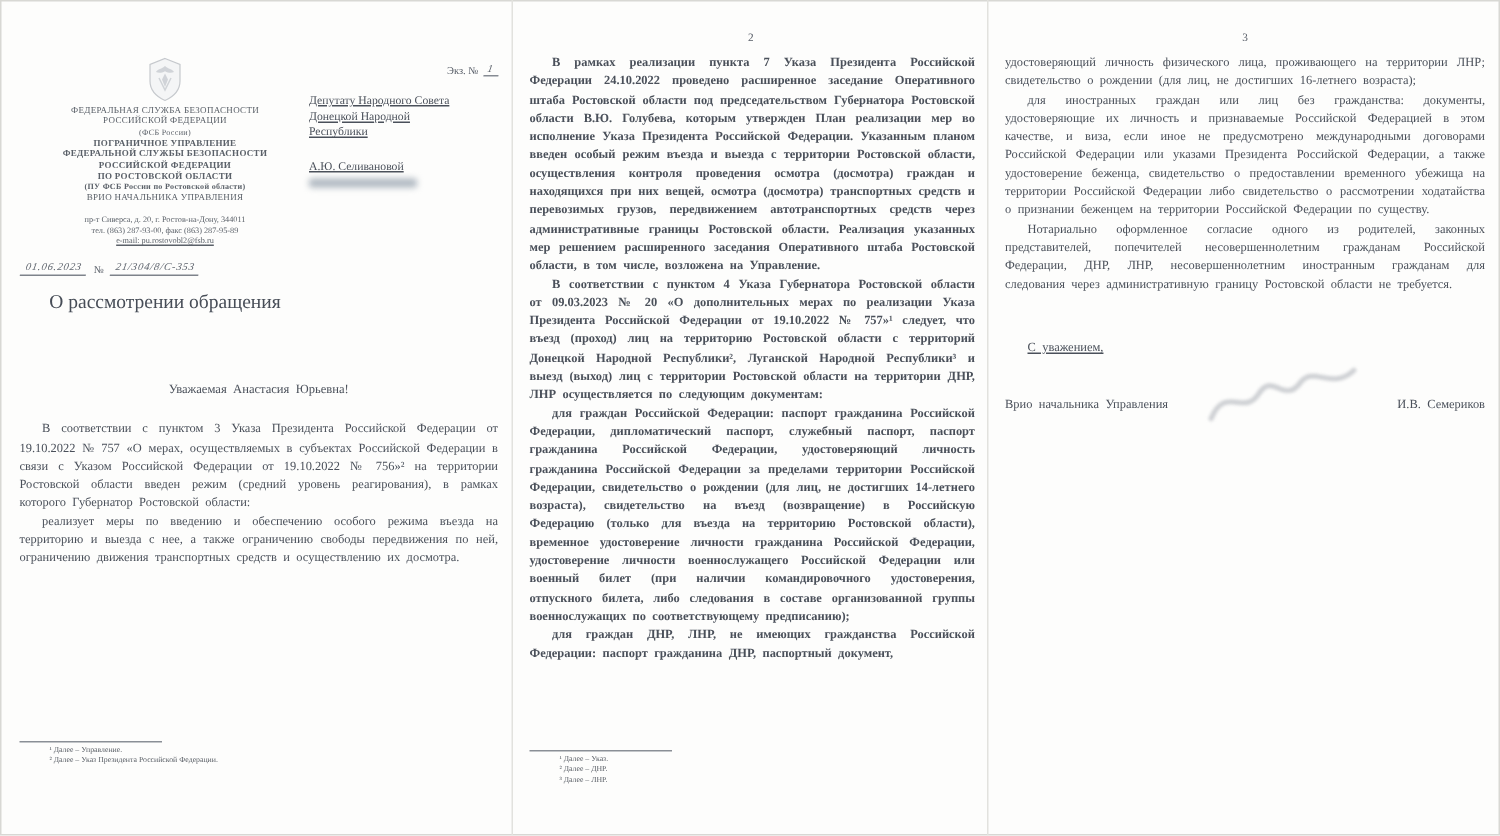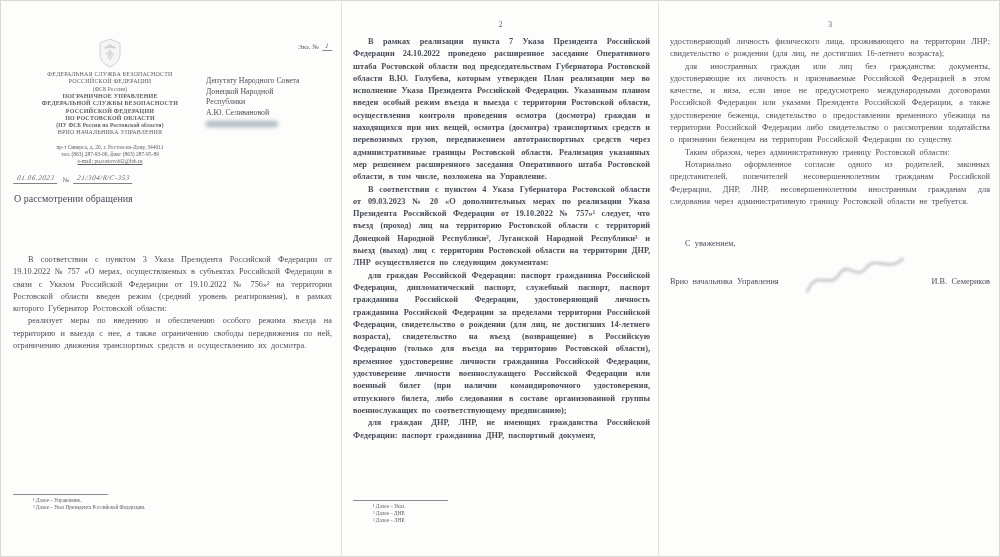--- a/index.html
+++ b/index.html
@@ -17,24 +17,24 @@
   .letterhead{position:absolute;left:14px;top:38px;width:192px;text-align:center;color:#5b6169;}
   .emblem{display:block;margin:0 auto 3px auto;opacity:.65;filter:blur(.3px);}
   .lh-line{font-size:6px;line-height:7.4px;letter-spacing:.2px;}
   .lh-small{font-size:5.4px;line-height:7px;}
   .lh-bold{font-weight:bold;}
   .contacts{margin-top:7px;font-size:5.5px;line-height:7.2px;color:#5b6169;}
   .email{text-decoration:underline;}
   .refline{margin-top:9px;font-size:7px;display:flex;align-items:flex-end;justify-content:flex-start;gap:5px;color:#565c66;}
   .hand{font-style:italic;transform:skewX(-10deg);letter-spacing:.6px;color:#60666f;}
   .u{border-bottom:.8px solid #7e838b;padding:0 3px 1px 3px;}
-  .subject{margin-top:9px;font-size:10px;text-align:left;color:#474d57;}
+  .subject{margin-top:9px;font-size:13px;text-align:center;color:#474d57;}
 
-  .addressee{position:absolute;left:206px;top:76px;width:130px;font-size:7.8px;line-height:10.6px;color:#4a505a;}
-  .addr-name{margin-top:0;}
+  .addressee{position:absolute;left:206px;top:62px;width:130px;font-size:7.8px;line-height:10.6px;color:#4a505a;text-decoration:underline;}
+  .addr-name{margin-top:12px;}
   .redacted{margin-top:3px;width:72px;height:6px;background:#aeb7c0;border-radius:2px;filter:blur(2px);}
   .exemplar{position:absolute;right:8px;top:42px;font-size:7px;color:#565c66;display:flex;gap:4px;align-items:flex-end;font-family:Liberation Serif, serif;}
   .exemplar .hand{border-bottom:.8px solid #868b93;padding:0 4px 0 2px;}
 
   
   .bodytext{position:absolute;font-size:8.3px;line-height:12.3px;text-align:justify;word-spacing:2.2px;color:#4a505a;}
   #p1 .bodytext{top:254px;left:13px;right:9px;}
   #p2 .bodytext{top:36px;left:11px;right:9px;font-weight:bold;}
   #p3 .bodytext{top:36px;left:11px;right:11px;}
   .bodytext p{margin:0;text-indent:15px;}
@@ -44,21 +44,21 @@
   .pagenum{position:absolute;top:20px;left:0;right:0;text-align:center;font-size:7.5px;color:#565c66;}
 
   
   .footnotes{position:absolute;left:13px;width:230px;font-size:5.2px;line-height:6.8px;color:#5c6168;}
   #p1 .footnotes{top:494px;}
   #p2 .footnotes{top:500px;left:11px;}
   .fn-rule{width:95px;border-top:.8px solid #8a8f96;margin-bottom:2px;}
   .fn{padding-left:20px;}
 
   
-  .closing{margin-top:30px !important;}
+  .closing{margin-top:30px !important;text-decoration:underline;}
   .sigrow{display:flex;align-items:center;justify-content:space-between;margin-top:22px;text-indent:0;}
   .sig-left,.sig-right{font-size:8.3px;color:#4a505a;white-space:nowrap;}
   .scribble{opacity:.55;filter:blur(1.1px);transform:rotate(-6deg);margin-top:-14px;}
 </style>
 </head>
 <body>
 
 <div id="scan">
 
   <div class="sheet" id="p1">
@@ -102,20 +102,21 @@
 
     <div class="addressee">
       <div>Депутату Народного Совета</div>
       <div>Донецкой Народной</div>
       <div>Республики</div>
       <div class="addr-name">А.Ю. Селивановой</div>
       <div class="redacted"></div>
     </div>
 
     <div class="bodytext">
+      <p class="salutation">Уважаемая Анастасия Юрьевна!</p>
       <p>В соответствии с пунктом 3 Указа Президента Российской Федерации от 19.10.2022 № 757 «О мерах, осуществляемых в субъектах Российской Федерации в связи с Указом Российской Федерации от 19.10.2022 № 756»² на территории Ростовской области введен режим (средний уровень реагирования), в рамках которого Губернатор Ростовской области:</p>
       <p>реализует меры по введению и обеспечению особого режима въезда на территорию и выезда с нее, а также ограничению свободы передвижения по ней, ограничению движения транспортных средств и осуществлению их досмотра.</p>
     </div>
 
     <div class="footnotes">
       <div class="fn-rule"></div>
       <div class="fn">¹ Далее – Управление.</div>
       <div class="fn">² Далее – Указ Президента Российской Федерации.</div>
     </div>
   </div>
@@ -137,21 +138,20 @@
       <div class="fn">³ Далее – ЛНР.</div>
     </div>
   </div>
 
   <div class="sheet" id="p3">
     <div class="pagenum">3</div>
 
     <div class="bodytext">
       <p class="no-indent">удостоверяющий личность физического лица, проживающего на территории ЛНР; свидетельство о рождении (для лиц, не достигших 16-летнего возраста);</p>
       <p>для иностранных граждан или лиц без гражданства: документы, удостоверяющие их личность и признаваемые Российской Федерацией в этом качестве, и виза, если иное не предусмотрено международными договорами Российской Федерации или указами Президента Российской Федерации, а также удостоверение беженца, свидетельство о предоставлении временного убежища на территории Российской Федерации либо свидетельство о рассмотрении ходатайства о признании беженцем на территории Российской Федерации по существу.</p>
-      <p>Таким образом, через административную границу Ростовской области:</p>
       <p>Нотариально оформленное согласие одного из родителей, законных представителей, попечителей несовершеннолетним гражданам Российской Федерации, ДНР, ЛНР, несовершеннолетним иностранным гражданам для следования через административную границу Ростовской области не требуется.</p>
       <p class="closing">С уважением,</p>
 
       <div class="sigrow">
         <span class="sig-left">Врио начальника Управления</span>
         <svg class="scribble" width="110" height="34" viewBox="0 0 110 34">
           <path d="M6 28 C18 6 28 30 40 14 C50 2 56 24 68 10 C78 0 88 18 104 6" fill="none" stroke="#a9adb4" stroke-width="3.4" stroke-linecap="round"></path>
         </svg>
         <span class="sig-right">И.В. Семериков</span>
       </div>

